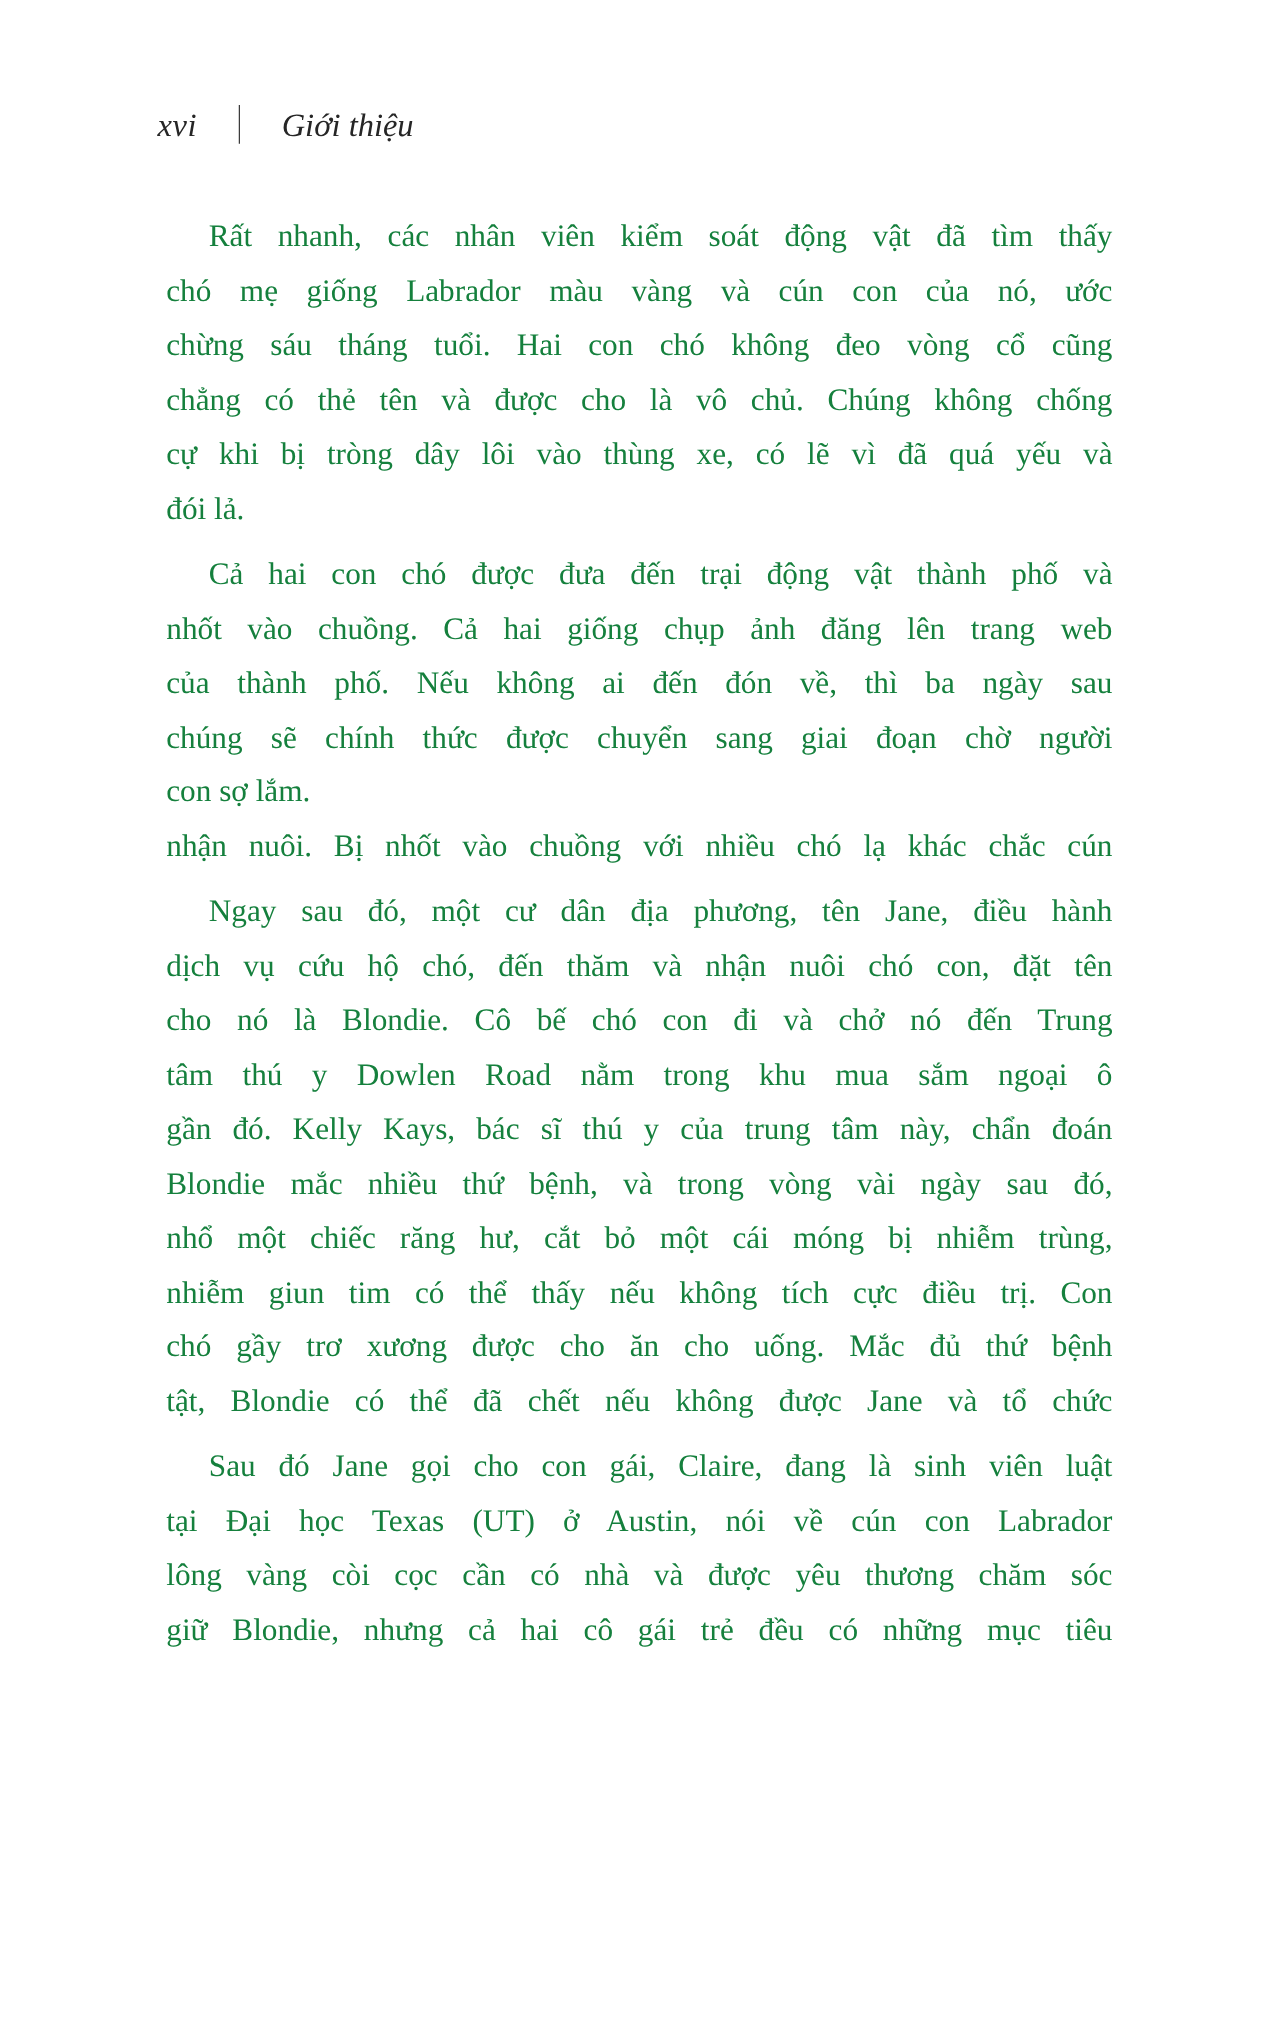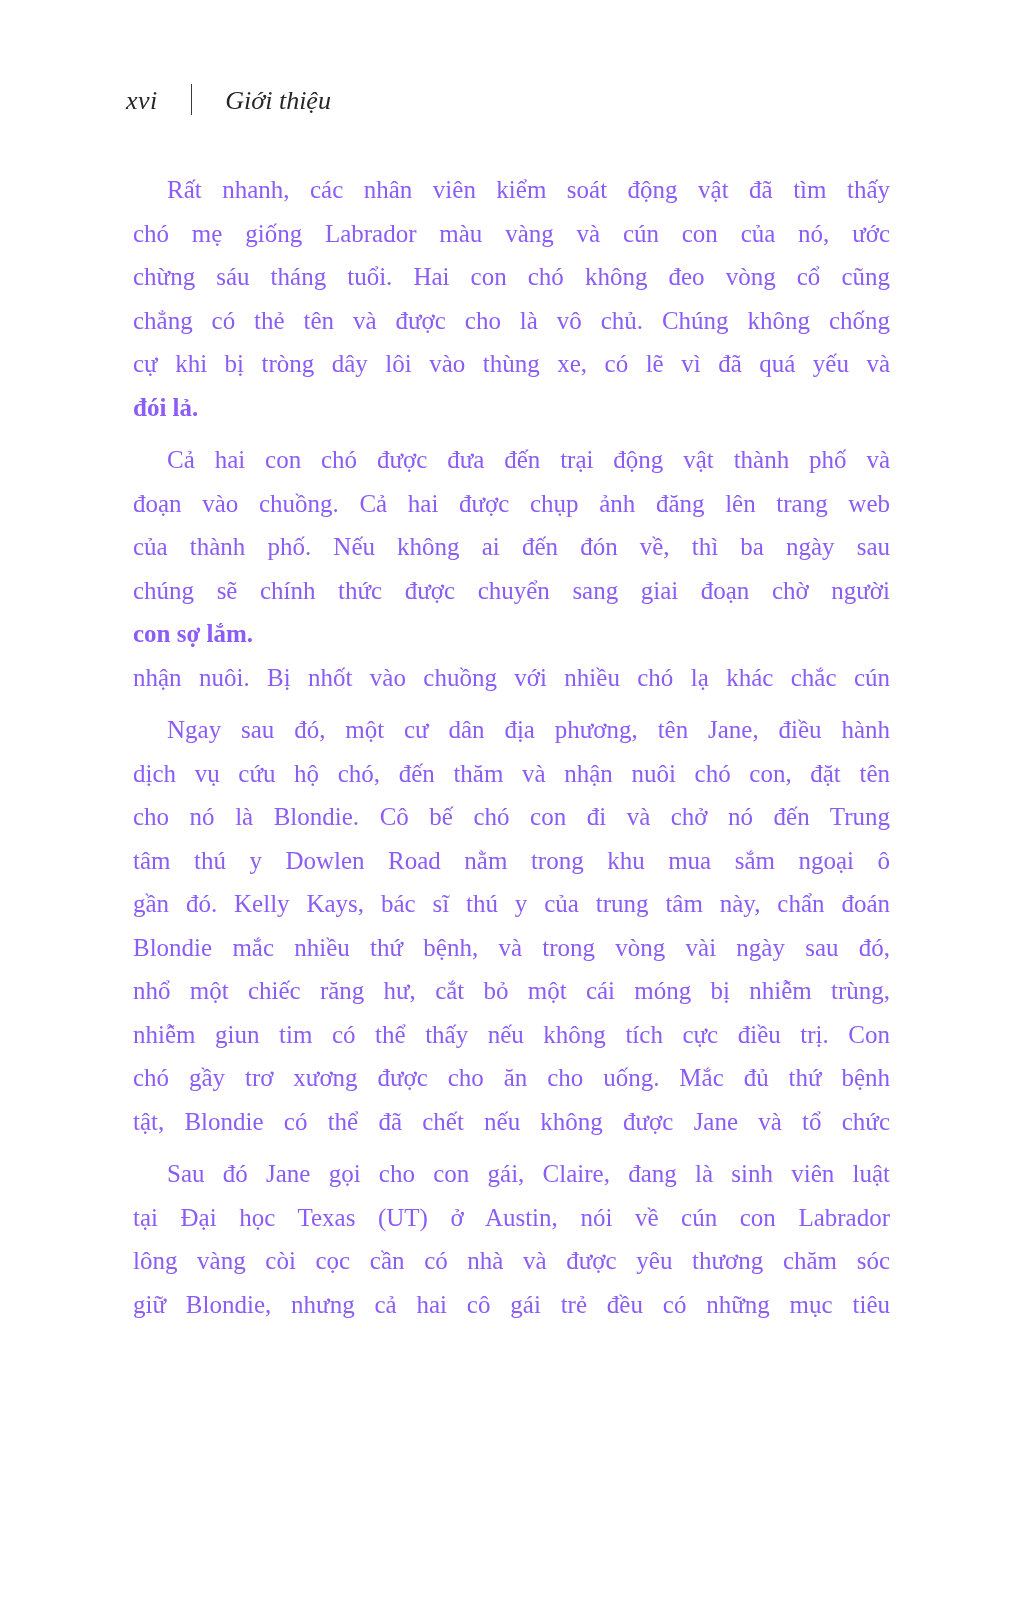--- a/index.html
+++ b/index.html
@@ -40,38 +40,37 @@
     background: #3c3c3c;
     margin: 0 33px;
   }
   .body-text {
     position: absolute;
     left: 133px;
     top: 168px;
     width: 757px;
     font-size: 25px;
     line-height: 43.5px;
-    color: #8b5cf6;
+    color: #15803d;
   }
   .paragraph {
     margin: 0 0 9px 0;
   }
   .line {
     text-align: justify;
     text-align-last: justify;
     height: 43.5px;
     overflow: hidden;
   }
   .line.first {
     padding-left: 34px;
   }
   .line.lastline {
     text-align: center;
     text-align-last: left;
-    font-weight: bold;
   }
 </style>
 </head>
 <body>
 
 <div class="page">
 
   <div class="running-header">
     <span class="page-num">xvi</span>
     <span class="sep"></span>
@@ -82,21 +81,21 @@
       <div class="paragraph">
         <div class="line first">Rất nhanh, các nhân viên kiểm soát động vật đã tìm thấy</div>
         <div class="line">chó mẹ giống Labrador màu vàng và cún con của nó, ước</div>
         <div class="line">chừng sáu tháng tuổi. Hai con chó không đeo vòng cổ cũng</div>
         <div class="line">chẳng có thẻ tên và được cho là vô chủ. Chúng không chống</div>
         <div class="line">cự khi bị tròng dây lôi vào thùng xe, có lẽ vì đã quá yếu và</div>
         <div class="line lastline">đói lả.</div>
       </div>
       <div class="paragraph">
         <div class="line first">Cả hai con chó được đưa đến trại động vật thành phố và</div>
-        <div class="line">đoạn vào chuồng. Cả hai được chụp ảnh đăng lên trang web</div>
+        <div class="line">nhốt vào chuồng. Cả hai giống chụp ảnh đăng lên trang web</div>
         <div class="line">của thành phố. Nếu không ai đến đón về, thì ba ngày sau</div>
         <div class="line">chúng sẽ chính thức được chuyển sang giai đoạn chờ người</div>
         <div class="line lastline">con sợ lắm.</div>
         <div class="line">nhận nuôi. Bị nhốt vào chuồng với nhiều chó lạ khác chắc cún</div>
       </div>
       <div class="paragraph">
         <div class="line first">Ngay sau đó, một cư dân địa phương, tên Jane, điều hành</div>
         <div class="line">dịch vụ cứu hộ chó, đến thăm và nhận nuôi chó con, đặt tên</div>
         <div class="line">cho nó là Blondie. Cô bế chó con đi và chở nó đến Trung</div>
         <div class="line">tâm thú y Dowlen Road nằm trong khu mua sắm ngoại ô</div>

